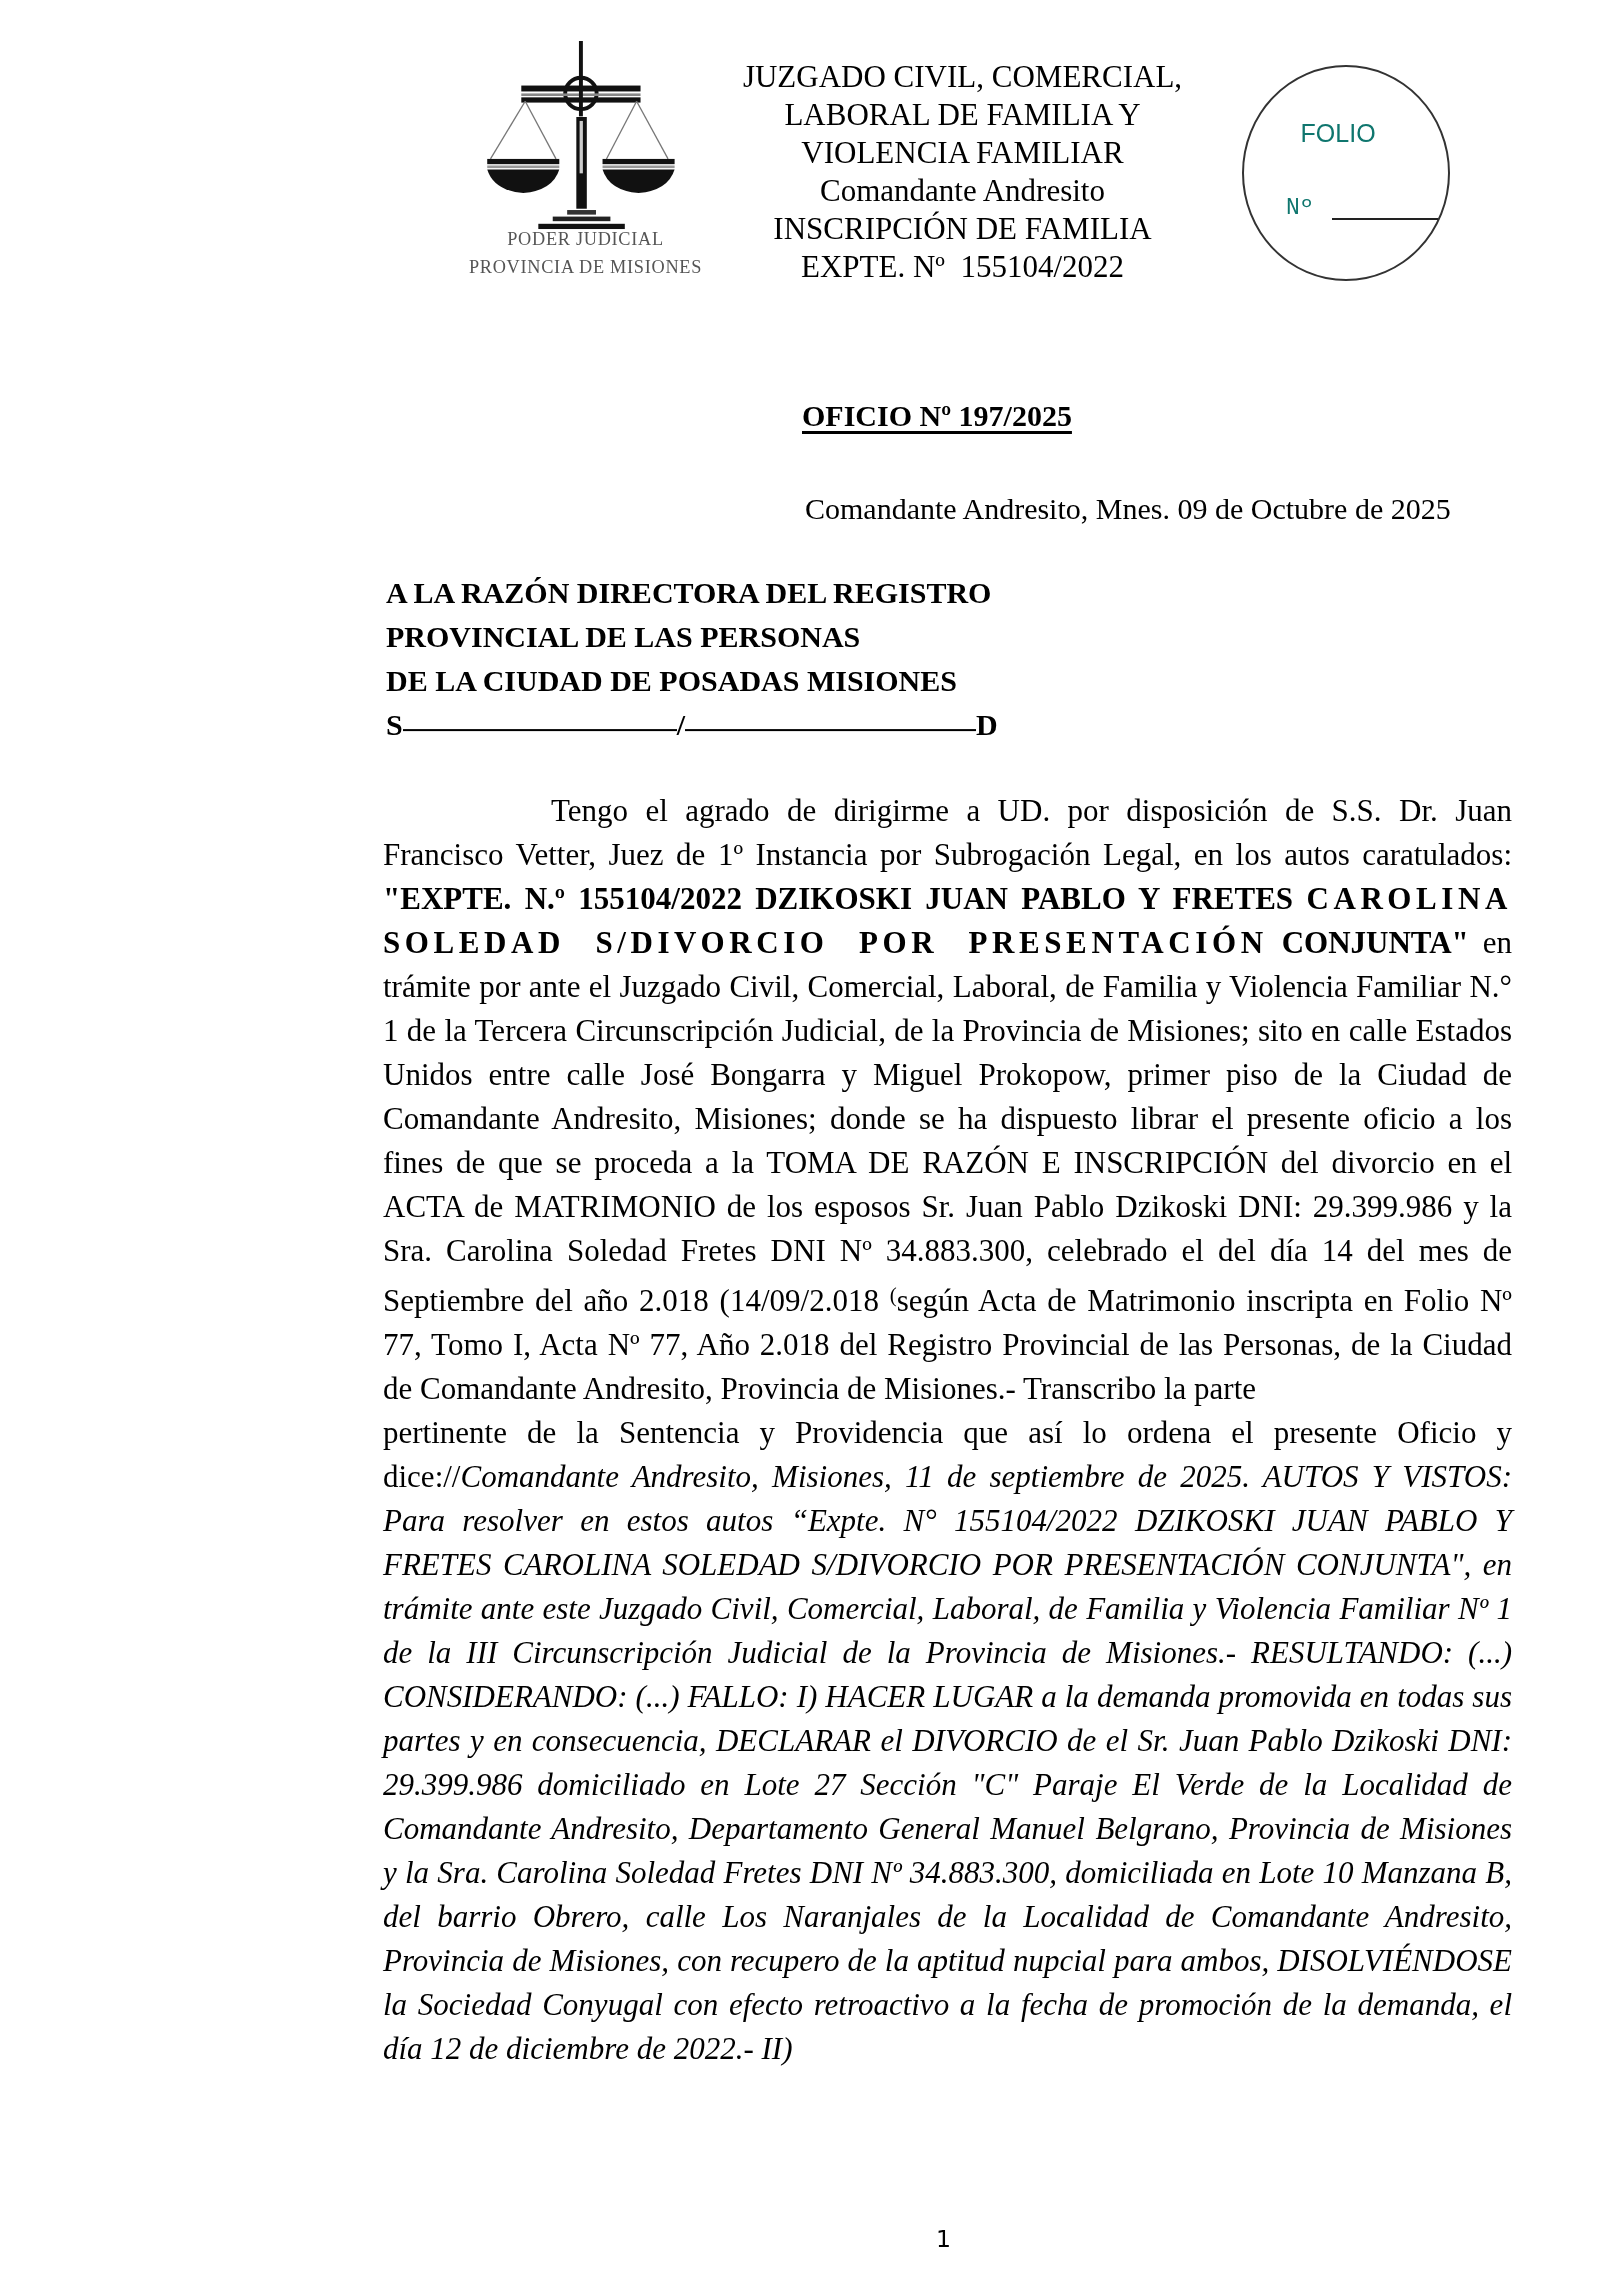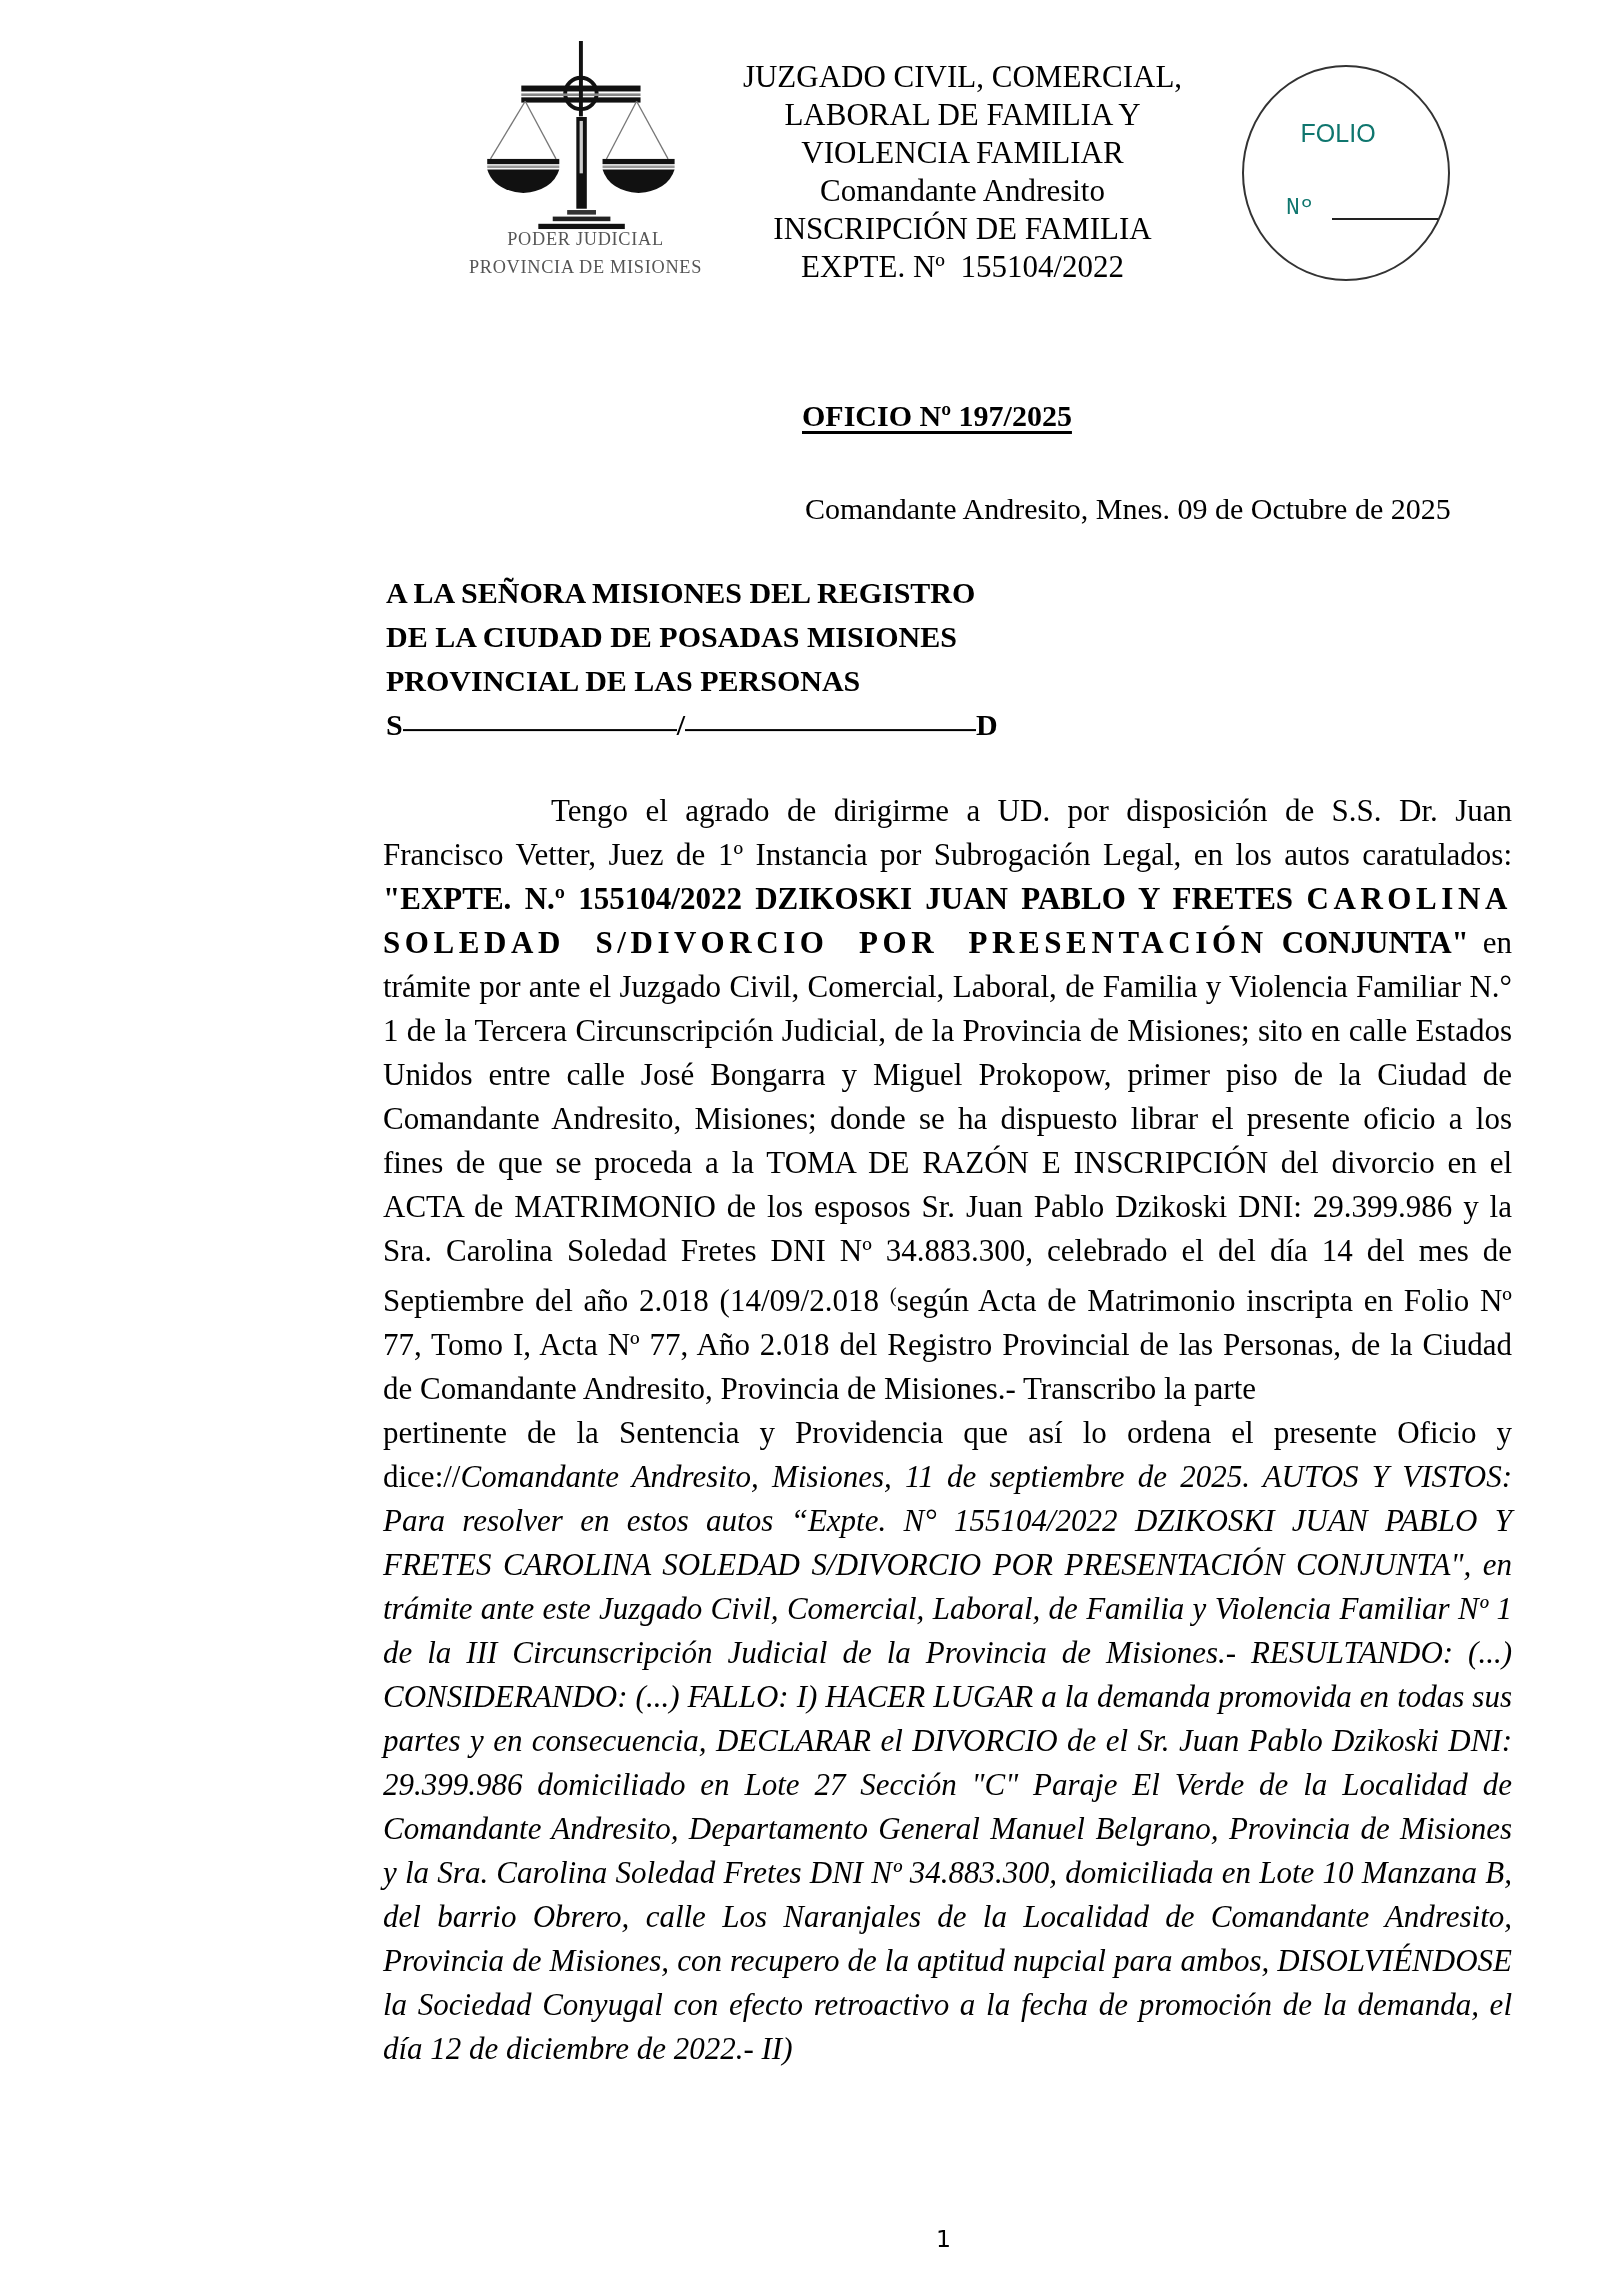--- a/index.html
+++ b/index.html
@@ -98,23 +98,23 @@
     <div class="folio-label">FOLIO</div>
     <div class="folio-num">Nº</div>
     <div class="folio-line"></div>
   </div>
 
   <div class="oficio">OFICIO Nº 197/2025</div>
 
   <div class="date-line">Comandante Andresito, Mnes. 09 de Octubre de 2025</div>
 
   <div class="addressee">
-    <div>A LA SEÑORA MISIONES DEL REGISTRO</div>
+    <div>A LA RAZÓN DIRECTORA DEL REGISTRO</div>
+    <div>PROVINCIAL DE LAS PERSONAS</div>
     <div>DE LA CIUDAD DE POSADAS MISIONES</div>
-    <div>PROVINCIAL DE LAS PERSONAS</div>
     <div class="sd-line">
       <span>S</span>
       <span class="sd-blank" style="width:274px;"></span>
       <span>/</span>
       <span class="sd-blank" style="width:291px;"></span>
       <span>D</span>
     </div>
   </div>
 
   <div class="body-text">

